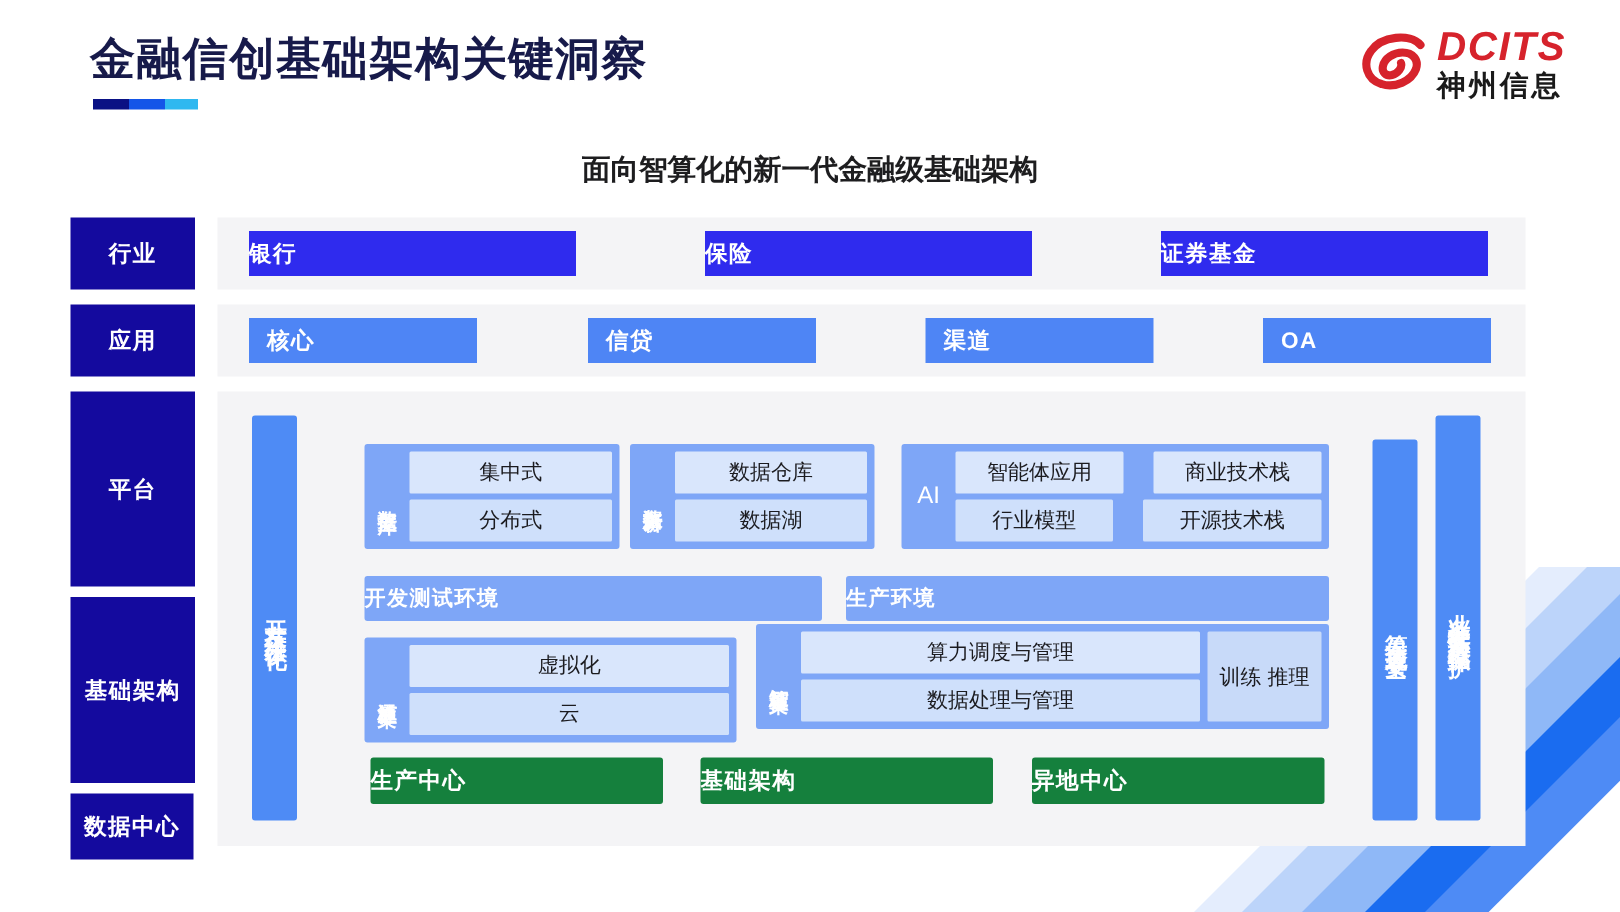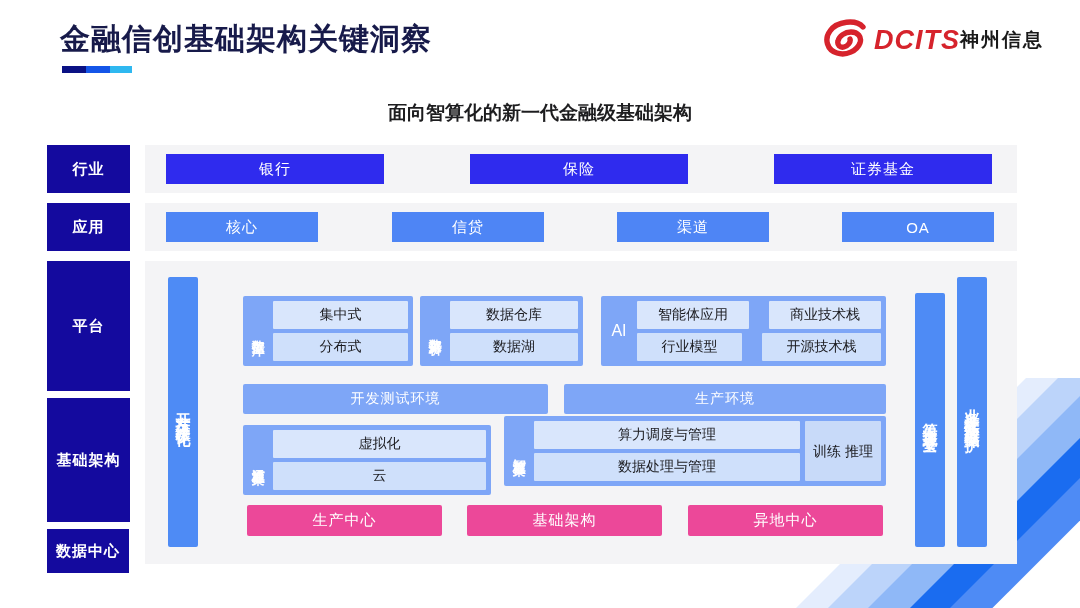--- a/index.html
+++ b/index.html
@@ -29,21 +29,21 @@
     white-space: nowrap;
   }
   .title-underline { position: absolute; left: 62px; top: 66px; display: flex; }
   .title-underline i { display: block; height: 7px; }
   .tu1 { width: 24px; background: #0a1184; }
   .tu2 { width: 24px; background: #1455e8; }
   .tu3 { width: 22px; background: #2fb8f0; }
 
   .logo { position: absolute; right: 36px; top: 18px; display: flex; align-items: center; gap: 7px; }
   .logo-mark { width: 44px; height: 44px; position: relative; flex: 0 0 auto; }
-  .logo-text { display: flex; flex-direction: row; align-items: flex-start; line-height: 1; }
+  .logo-text { display: flex; flex-direction: column; align-items: flex-start; line-height: 1; }
   .logo-en { font-size: 27px; font-weight: bold; color: #d6232c; letter-spacing: 1px; font-style: italic; }
   .logo-cn { font-size: 19px; font-weight: bold; color: #1a1a1a; letter-spacing: 2px; margin-top: 3px; }
 
   .subtitle {
     position: absolute; left: 0; top: 100px; width: 1080px; text-align: center;
     font-size: 19px; font-weight: bold; color: #1d1d1f; z-index: 2;
   }
 
   
   .diagram { position: absolute; left: 0; top: 0; width: 1080px; height: 608px; z-index: 1; }
@@ -52,26 +52,26 @@
   
   .stage {
     background: #140a9e; color: #fff; font-weight: bold; font-size: 15px;
     display: flex; align-items: center; justify-content: center; letter-spacing: 1px;
   }
 
   
   .band { background: #f4f4f6; }
 
   .chip {
-    display: flex; align-items: center; justify-content: center;
-    color: #ffffff; font-weight: normal; font-size: 15px; letter-spacing: 1px;
+    display: flex; align-items: center; justify-content: flex-start;
+    color: #ffffff; font-weight: bold; font-size: 15px; letter-spacing: 1px;
   }
   .chip-industry { background: #2f2bee; }
-  .chip-app { background: #4e85f5; }
-  .chip-center { background: #ec4899; border-radius: 2px; }
+  .chip-app { background: #4e85f5; padding-left: 12px; }
+  .chip-center { background: #15803d; border-radius: 2px; }
   .chip-env { background: #7ea6f7; border-radius: 2px; font-size: 14px; }
 
   .vbar {
     background: #4e8bf5; color: #fff; font-weight: bold; font-size: 15px;
     border-radius: 2px; display: flex; align-items: center; justify-content: center;
     writing-mode: vertical-rl; text-orientation: upright; letter-spacing: 3px;
     line-height: 1.05;
   }
 
   

